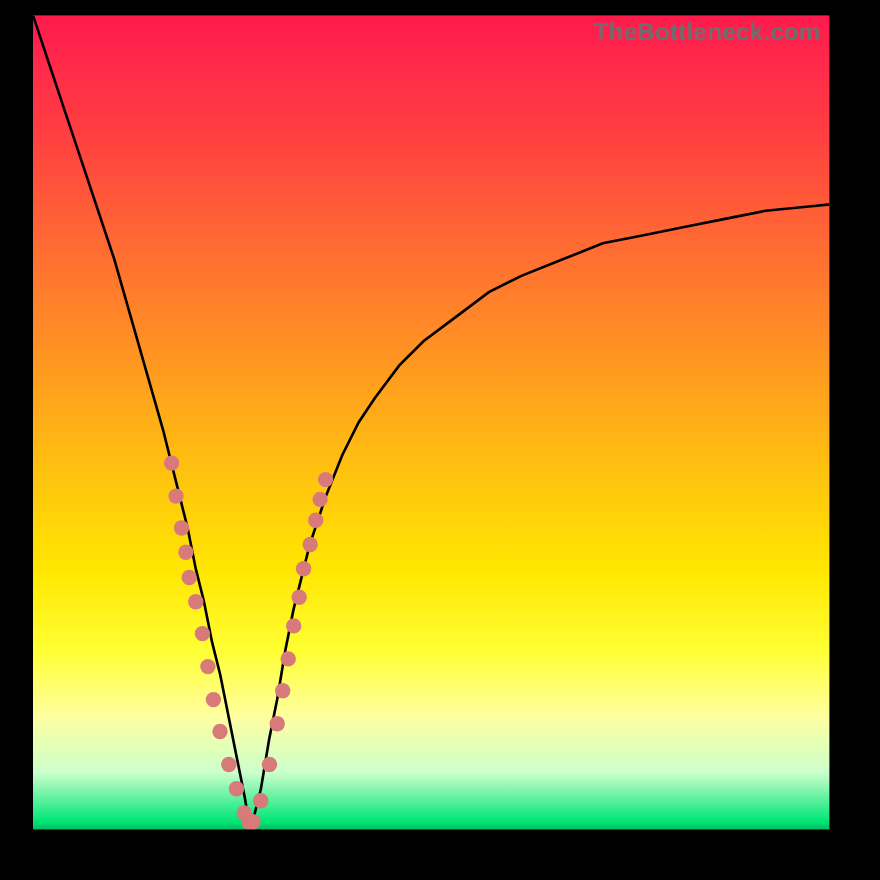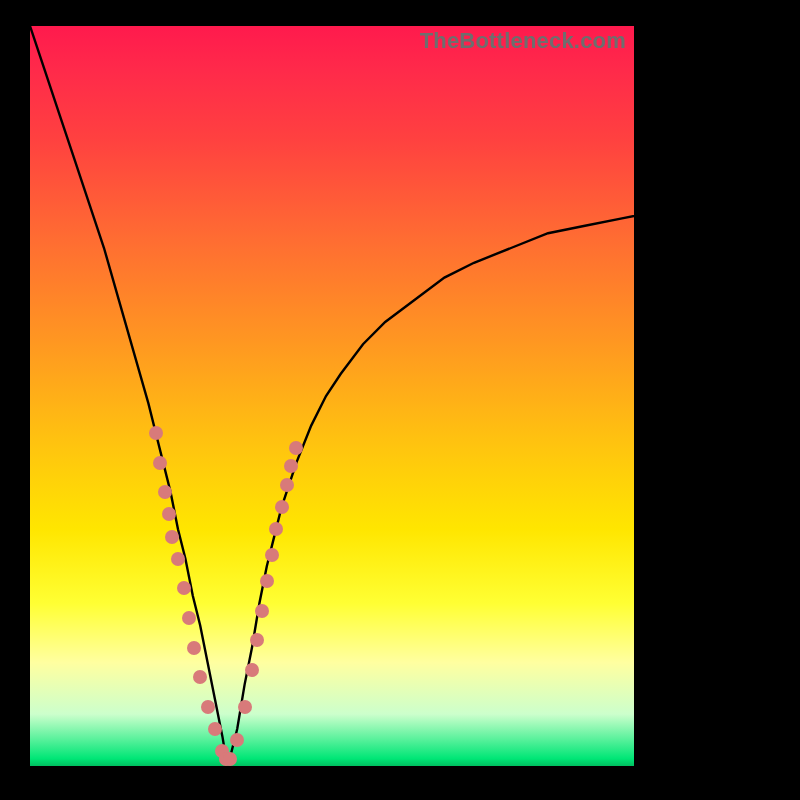--- a/index.html
+++ b/index.html
@@ -5,22 +5,22 @@
   * { margin: 0; padding: 0; box-sizing: border-box; }
   html, body { width: 800px; height: 800px; overflow: hidden; background: #000; }
   .frame {
     position: absolute;
     left: 0; top: 0;
     width: 800px; height: 800px;
     background: #000;
   }
   .plot {
     position: absolute;
-    left: 30px; top: 26px;
-    width: 604px; height: 740px;
+    left: 30px; top: 14px;
+    width: 724px; height: 740px;
     background: linear-gradient(to bottom,
       #ff1a4d 0%,
       #ff2a4a 6%,
       #ff4040 15%,
       #ff6a33 28%,
       #ff9522 42%,
       #ffbf11 55%,
       #ffe600 68%,
       #ffff33 78%,
       #ffffa0 86%,

